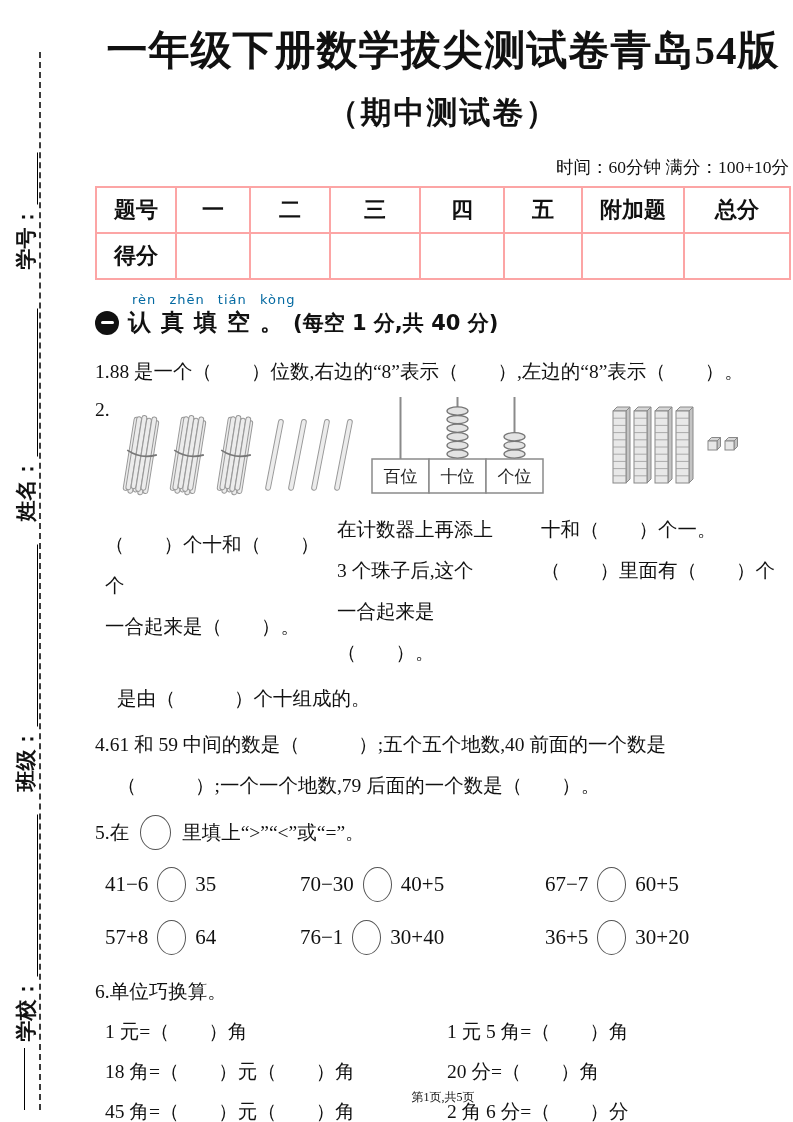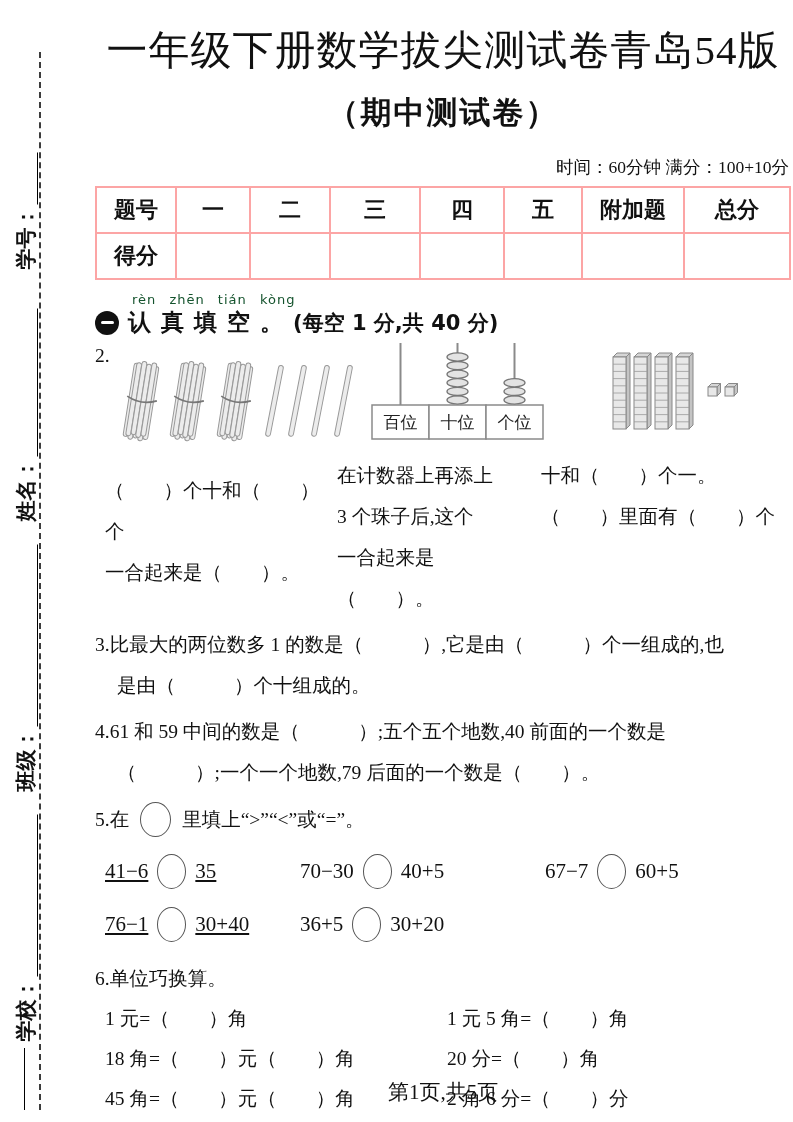--- a/index.html
+++ b/index.html
@@ -10,37 +10,37 @@
              border-left:2px dashed #3c3c3c;}
   .side-field{position:absolute;left:25px;height:26px;width:max-content;
               transform:translate(-50%,-50%) rotate(-90deg);
               display:flex;align-items:flex-end;white-space:nowrap;
               font-size:21px;font-weight:bold;}
   .side-label{line-height:24px;}
   .side-line{display:inline-block;height:18px;border-bottom:1.7px solid #000;margin-left:2px;}
   .side-extra{position:absolute;left:24px;top:1048px;height:62px;width:0;border-left:1.7px solid #000;}
   
   .content{position:absolute;left:95px;top:0;width:696px;height:1122px;}
-  .title{margin:26px 0 0 0;text-align:center;font-size:41px;font-weight:normal;
+  .title{margin:26px 0 0 0;text-align:center;font-size:41px;font-weight:bold;
          letter-spacing:1px;line-height:1.2;}
   .subtitle{margin:17px 0 0 0;text-align:center;font-size:31px;font-weight:bold;letter-spacing:2px;}
   .meta{margin-top:21px;text-align:right;font-size:17.5px;padding-right:2px;}
   
   table.score{border-collapse:collapse;width:100%;margin-top:7px;table-layout:fixed;}
   table.score th,table.score td{border:2px solid #fca5a5;height:44px;text-align:center;
         font-size:22px;font-weight:bold;font-family:"Liberation Serif","DejaVu Serif",serif;padding:0;}
   
   .sec-header{position:relative;margin-top:27px;display:flex;align-items:center;
               font-family:"DejaVu Sans","Liberation Sans",sans-serif;}
   .sec-icon{width:24px;height:24px;border-radius:50%;background:#111;display:inline-flex;
             align-items:center;justify-content:center;flex:0 0 auto;}
   .sec-icon-bar{width:13px;height:3.6px;background:#fff;border-radius:2px;}
   .sec-title{font-size:23px;font-weight:bold;margin-left:9px;letter-spacing:1px;}
   .sec-note{font-size:21px;font-weight:bold;margin-left:9px;}
-  .pinyin{position:absolute;top:-15px;left:37px;font-size:13px;color:#14532d;
+  .pinyin{position:absolute;top:-15px;left:37px;font-size:13px;color:#0369a1;
           font-family:"DejaVu Sans","Liberation Sans",sans-serif;letter-spacing:1px;word-spacing:8px;}
   
   .qtext{font-size:19.5px;line-height:41px;}
   .q1{margin-top:13px;}
   .q2-images{display:flex;align-items:flex-start;margin-top:3px;}
   .q2-num{width:24px;font-size:19.5px;line-height:30px;}
   .img-sticks{margin-top:12px;}
   .img-abacus{margin-left:0px;margin-top:0px;}
   .img-blocks{margin-left:64px;margin-top:6px;}
   .q2-cols{display:flex;margin-top:2px;}
@@ -48,28 +48,28 @@
   .q2-col-mid{width:190px;padding-left:2px;box-sizing:border-box;}
   .q2-col-right{flex:1;padding-left:16px;box-sizing:border-box;}
   .q3,.q4{margin-top:5px;}
   .q-line2{padding-left:22px;}
   .q5{margin-top:6px;}
   .q5-intro{display:flex;align-items:center;font-size:19.5px;line-height:41px;gap:9px;}
   .intro-circle{display:inline-block;width:29px;height:33px;border:1.2px solid #555;
                 border-radius:50%;margin:0 2px;}
   .cmp-row{display:flex;align-items:center;margin-top:9px;height:44px;}
   .cmp-item{display:flex;align-items:center;font-size:21px;}
-  .cmp-item:nth-child(1){width:205px;padding-left:10px;box-sizing:border-box;text-decoration:underline;}
+  .cmp-item:nth-child(1){width:205px;padding-left:10px;box-sizing:border-box;}
   .cmp-item:nth-child(2){width:245px;}
   .cmp-circle{display:inline-block;width:27px;height:33px;border:1.3px solid #555;
               border-radius:50%;margin:0 9px;}
   .q6{margin-top:12px;}
   .conv-row{display:flex;font-size:19.5px;line-height:40px;}
   .conv-left{width:352px;padding-left:10px;box-sizing:border-box;}
-  .footer{position:absolute;bottom:16px;left:0;width:100%;text-align:center;font-size:21px;margin-top:12px;}
+  .footer{position:absolute;bottom:16px;left:0;width:100%;text-align:center;font-size:12px;margin-top:12px;}
   svg text{font-family:"Liberation Serif","DejaVu Serif",serif;}
 </style>
 </head>
 <body>
 
 <div class="page">
 
   <div class="side-dash"></div>
 
   <div class="side-field" style="top:211px;">
@@ -133,20 +133,21 @@
 
     <div class="sec-header">
       <span class="pinyin">rèn zhēn tián kòng</span>
       <span class="sec-icon">
           <span class="sec-icon-bar"></span>
         </span>
       <span class="sec-title">认 真 填 空 。</span>
       <span class="sec-note">(每空 1 分,共 40 分)</span>
     </div>
 
+    <div class="qtext q1">1.88 是一个（　　）位数,右边的“8”表示（　　）,左边的“8”表示（　　）。</div>
 
     <div class="q2-images">
       <div class="q2-num">2.</div>
       <div class="img-sticks" id="sticks-svg"><svg width="250" height="96" viewBox="0 0 250 96">
             <g transform="translate(10,6) rotate(9 16 40)">
               <rect x="0" y="6" width="4.8" height="74" rx="2.4" fill="#ececec" stroke="#999" stroke-width="1"></rect>
               <rect x="5" y="8" width="4.8" height="74" rx="2.4" fill="#ececec" stroke="#999" stroke-width="1"></rect>
               <rect x="10" y="6" width="4.8" height="74" rx="2.4" fill="#ececec" stroke="#999" stroke-width="1"></rect>
               <rect x="15" y="8" width="4.8" height="74" rx="2.4" fill="#ececec" stroke="#999" stroke-width="1"></rect>
               <rect x="20" y="6" width="4.8" height="74" rx="2.4" fill="#ececec" stroke="#999" stroke-width="1"></rect>
@@ -281,21 +282,20 @@
         <div>3 个珠子后,这个</div>
         <div>一合起来是（　　）。</div>
       </div>
       <div class="q2-col-right qtext">
         <div>十和（　　）个一。</div>
         <div>（　　）里面有（　　）个</div>
       </div>
     </div>
 
     <div class="qtext q3">
-      <div>3.比最大的两位数多 1 的数是（　　　）,它是由（　　　）个一组成的,也</div>
       <div class="q-line2">是由（　　　）个十组成的。</div>
     </div>
 
     <div class="qtext q4">
       <div>4.61 和 59 中间的数是（　　　）;五个五个地数,40 前面的一个数是</div>
       <div class="q-line2">（　　　）;一个一个地数,79 后面的一个数是（　　）。</div>
     </div>
 
     <div class="q5">
       <div class="q5-intro">
@@ -316,20 +316,25 @@
               <span>40+5</span>
             </div>
             <div class="cmp-item">
               <span>67−7</span>
               <span class="cmp-circle"></span>
               <span>60+5</span>
             </div>
           </div>
           <div class="cmp-row">
             <div class="cmp-item">
+              <span>57+8</span>
+              <span class="cmp-circle"></span>
+              <span>64</span>
+            </div>
+            <div class="cmp-item">
               <span>76−1</span>
               <span class="cmp-circle"></span>
               <span>30+40</span>
             </div>
             <div class="cmp-item">
               <span>36+5</span>
               <span class="cmp-circle"></span>
               <span>30+20</span>
             </div>
           </div>

